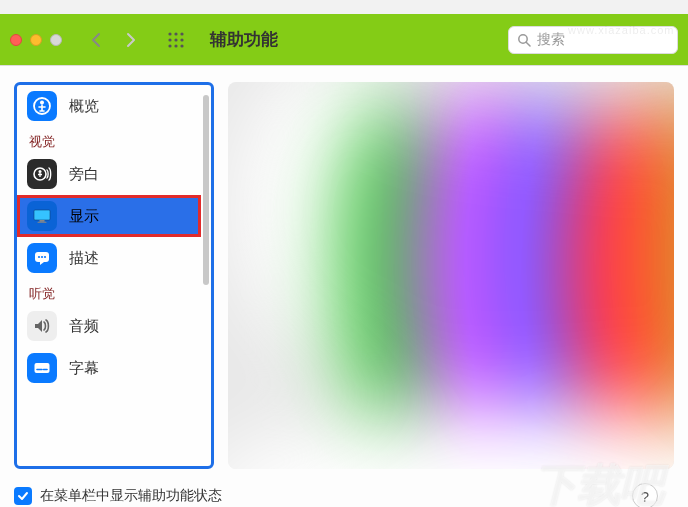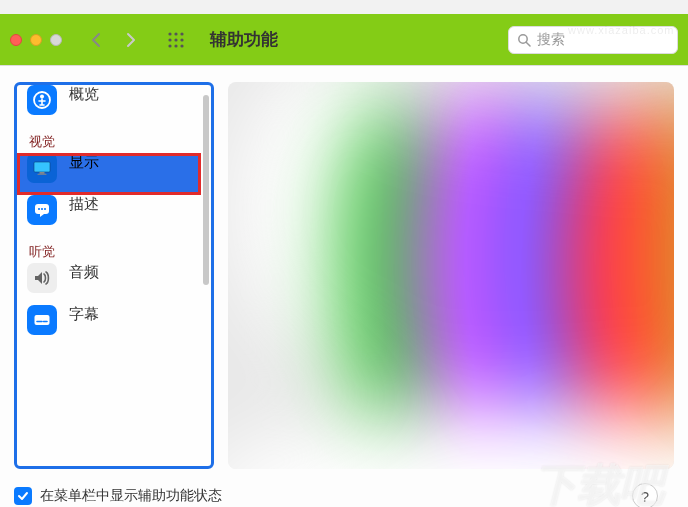--- a/index.html
+++ b/index.html
@@ -47,21 +47,21 @@
     border-radius:6px;
     background:#fefefe;
     position:relative;
     overflow:hidden;
   }
   .sidebar-inner { position:absolute; top:0; left:0; right:10px; bottom:0; }
   .scroll-track { position:absolute; top:4px; right:2px; width:6px; bottom:4px; }
   .scroll-thumb { position:absolute; top:6px; width:6px; height:190px; background:#c8c8c8; border-radius:3px; }
 
   .sb-item {
-    display:flex; align-items:flex-start; gap:12px;
+    display:flex; align-items:center; gap:12px;
     height:42px; padding:0 10px;
     font-size:15px; color:#333;
   }
   .sb-item .icon { width:30px; height:30px; border-radius:7px; display:flex; align-items:center; justify-content:center; flex:0 0 30px;}
   .sb-item.selected { background:#2a6fe8; color:#000000; position:relative; }
   .selected-outline { position:absolute; inset:0; border:3px solid #e12b2b; pointer-events:none; }
   .sb-section {
     font-size:13px; color:#7f1d1d; padding:6px 12px 2px;
   }
 
@@ -178,20 +178,31 @@
                 <circle cx="10" cy="10" r="8" fill="none" stroke="#fff" stroke-width="1.8"></circle>
                 <circle cx="10" cy="6.5" r="2" fill="#fff"></circle>
                 <path d="M10 9 L10 15 M7 11 L13 11 M8 15 L12 15" stroke="#fff" stroke-width="1.6" stroke-linecap="round"></path>
               </svg>
           </div>
           <span>概览</span>
         </div>
 
         <div class="sb-section">视觉</div>
 
+        <div class="sb-item">
+          <div class="icon ic-dark">
+            <svg width="20" height="20" viewBox="0 0 20 20">
+                <circle cx="8" cy="10" r="6" fill="none" stroke="#fff" stroke-width="1.6"></circle>
+                <circle cx="8" cy="7.5" r="1.5" fill="#fff"></circle>
+                <path d="M8 9v4M6 10.5h4" stroke="#fff" stroke-width="1.3"></path>
+                <path d="M15 6c1.5 1 1.5 7 0 8M17 4c2.2 1.5 2.2 10.5 0 12" stroke="#fff" stroke-width="1.4" fill="none" stroke-linecap="round"></path>
+              </svg>
+          </div>
+          <span>旁白</span>
+        </div>
 
 
         <div class="sb-item selected">
           <div class="selected-outline"></div>
           <div class="icon ic-display" style="background:#0a63d6;">
             <svg width="22" height="22" viewBox="0 0 22 22">
                 <rect x="3" y="5" width="16" height="10" rx="1" fill="#35c3ff"></rect>
                 <rect x="3" y="5" width="16" height="10" rx="1" fill="none" stroke="#0a3f7a" stroke-width="0.6"></rect>
                 <rect x="8.5" y="15" width="5" height="1.8" fill="#888"></rect>
                 <rect x="6.5" y="16.8" width="9" height="1" rx="0.5" fill="#888"></rect>

